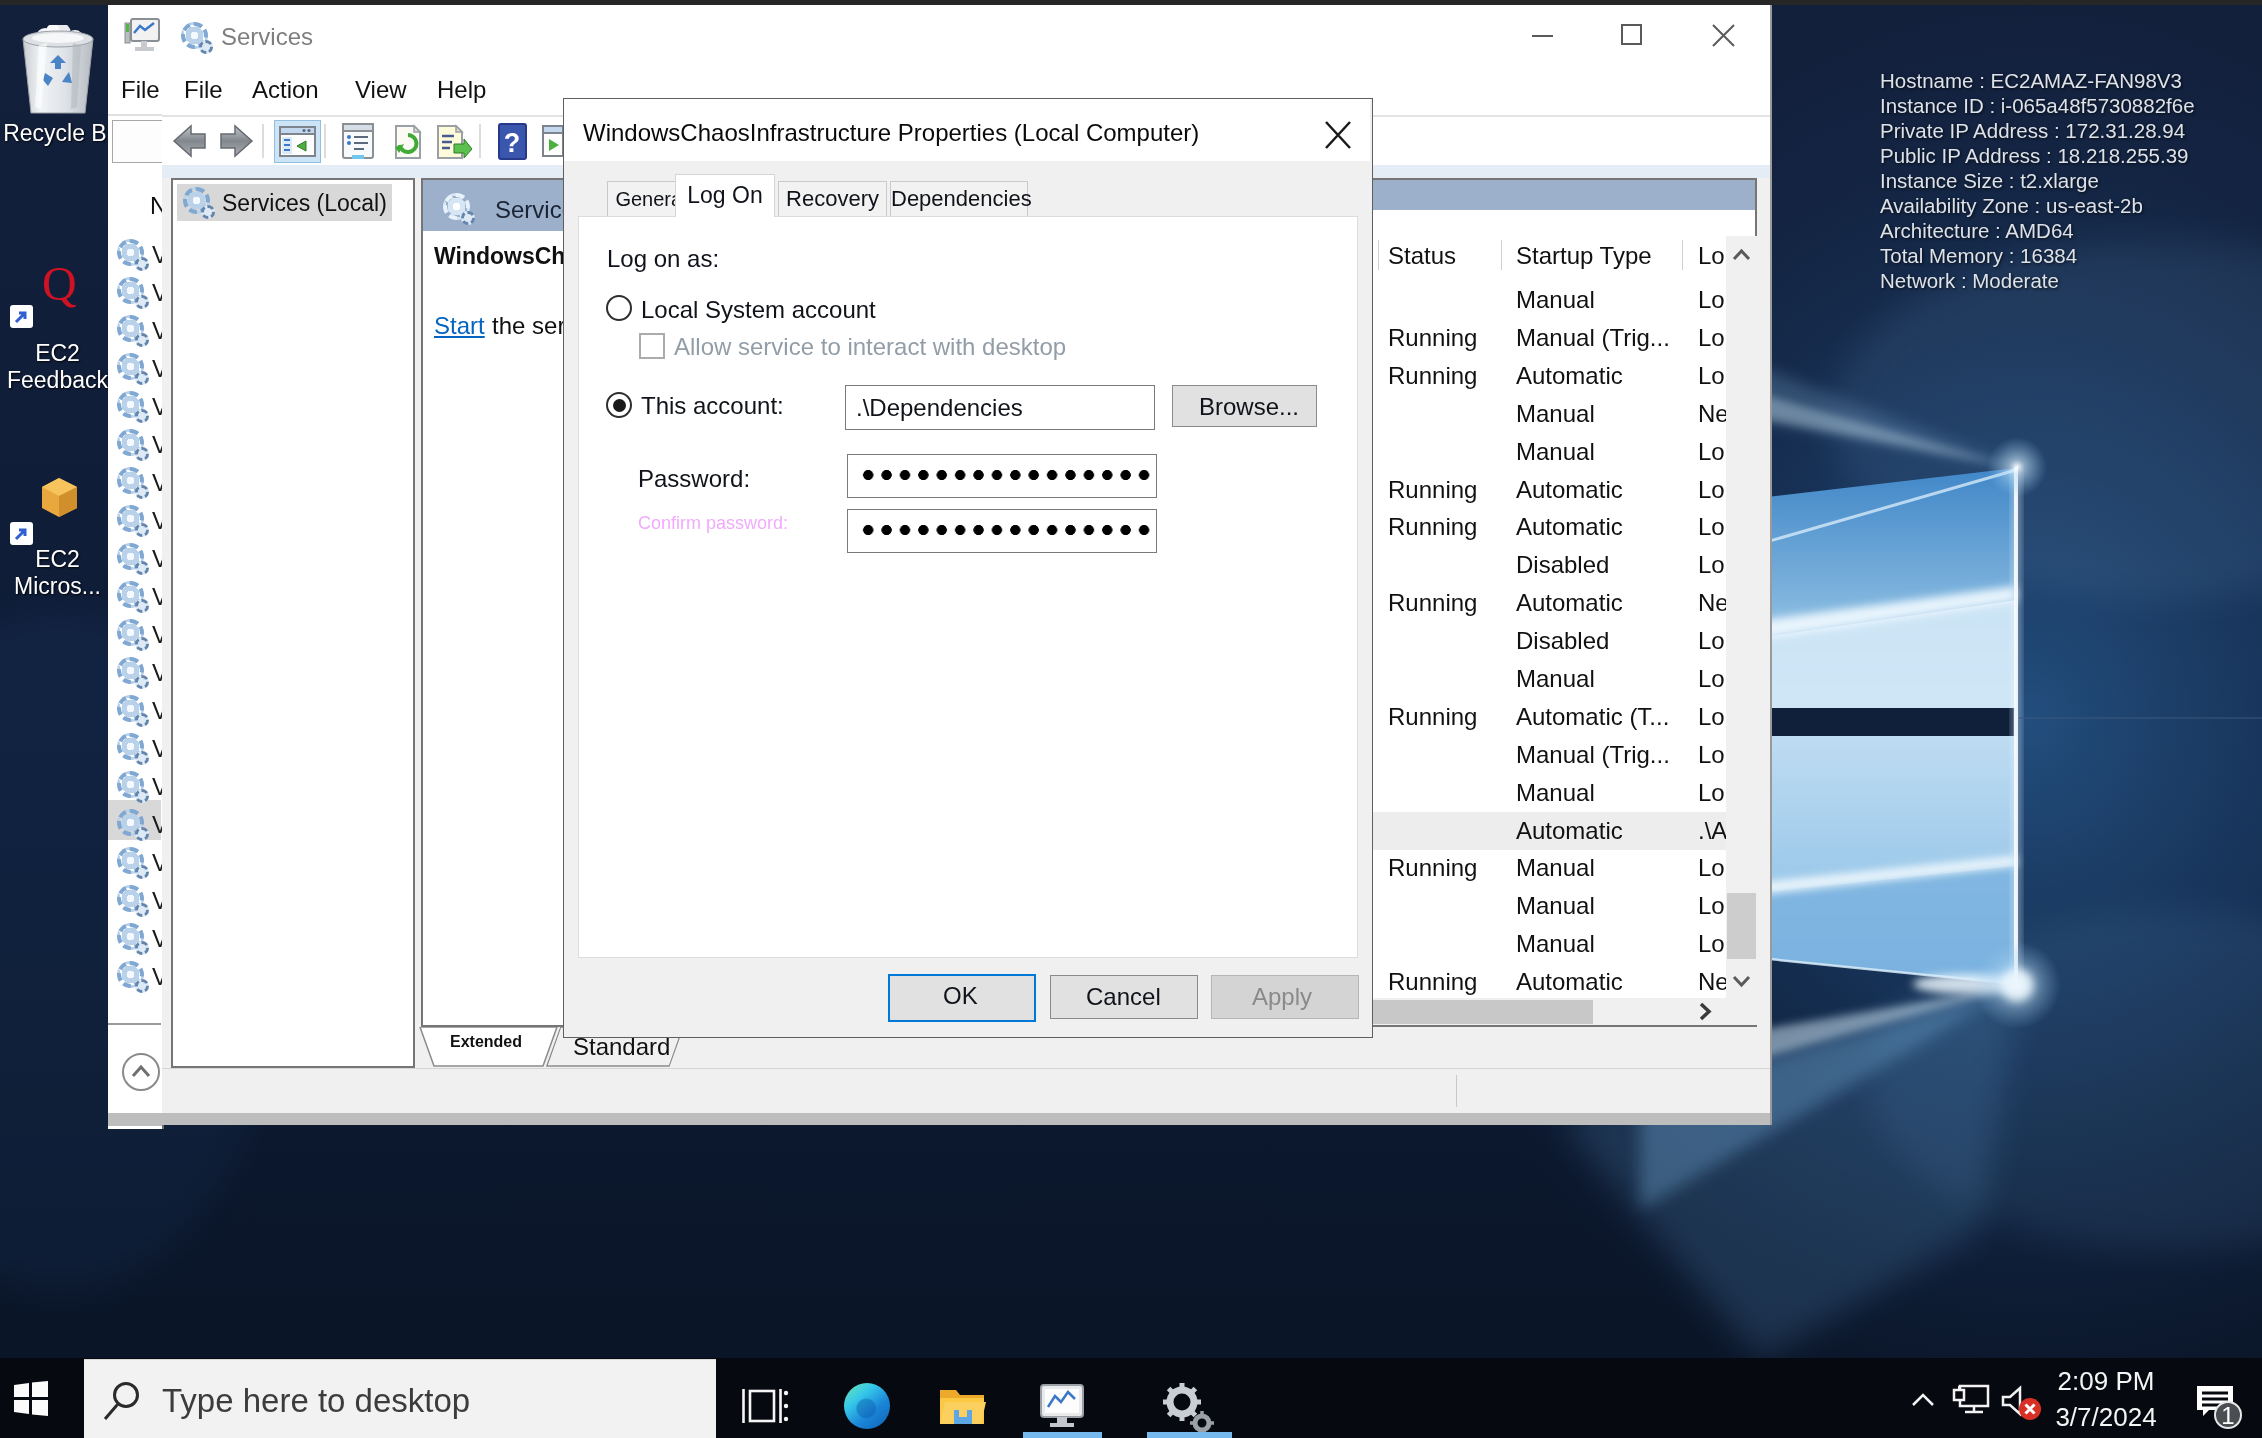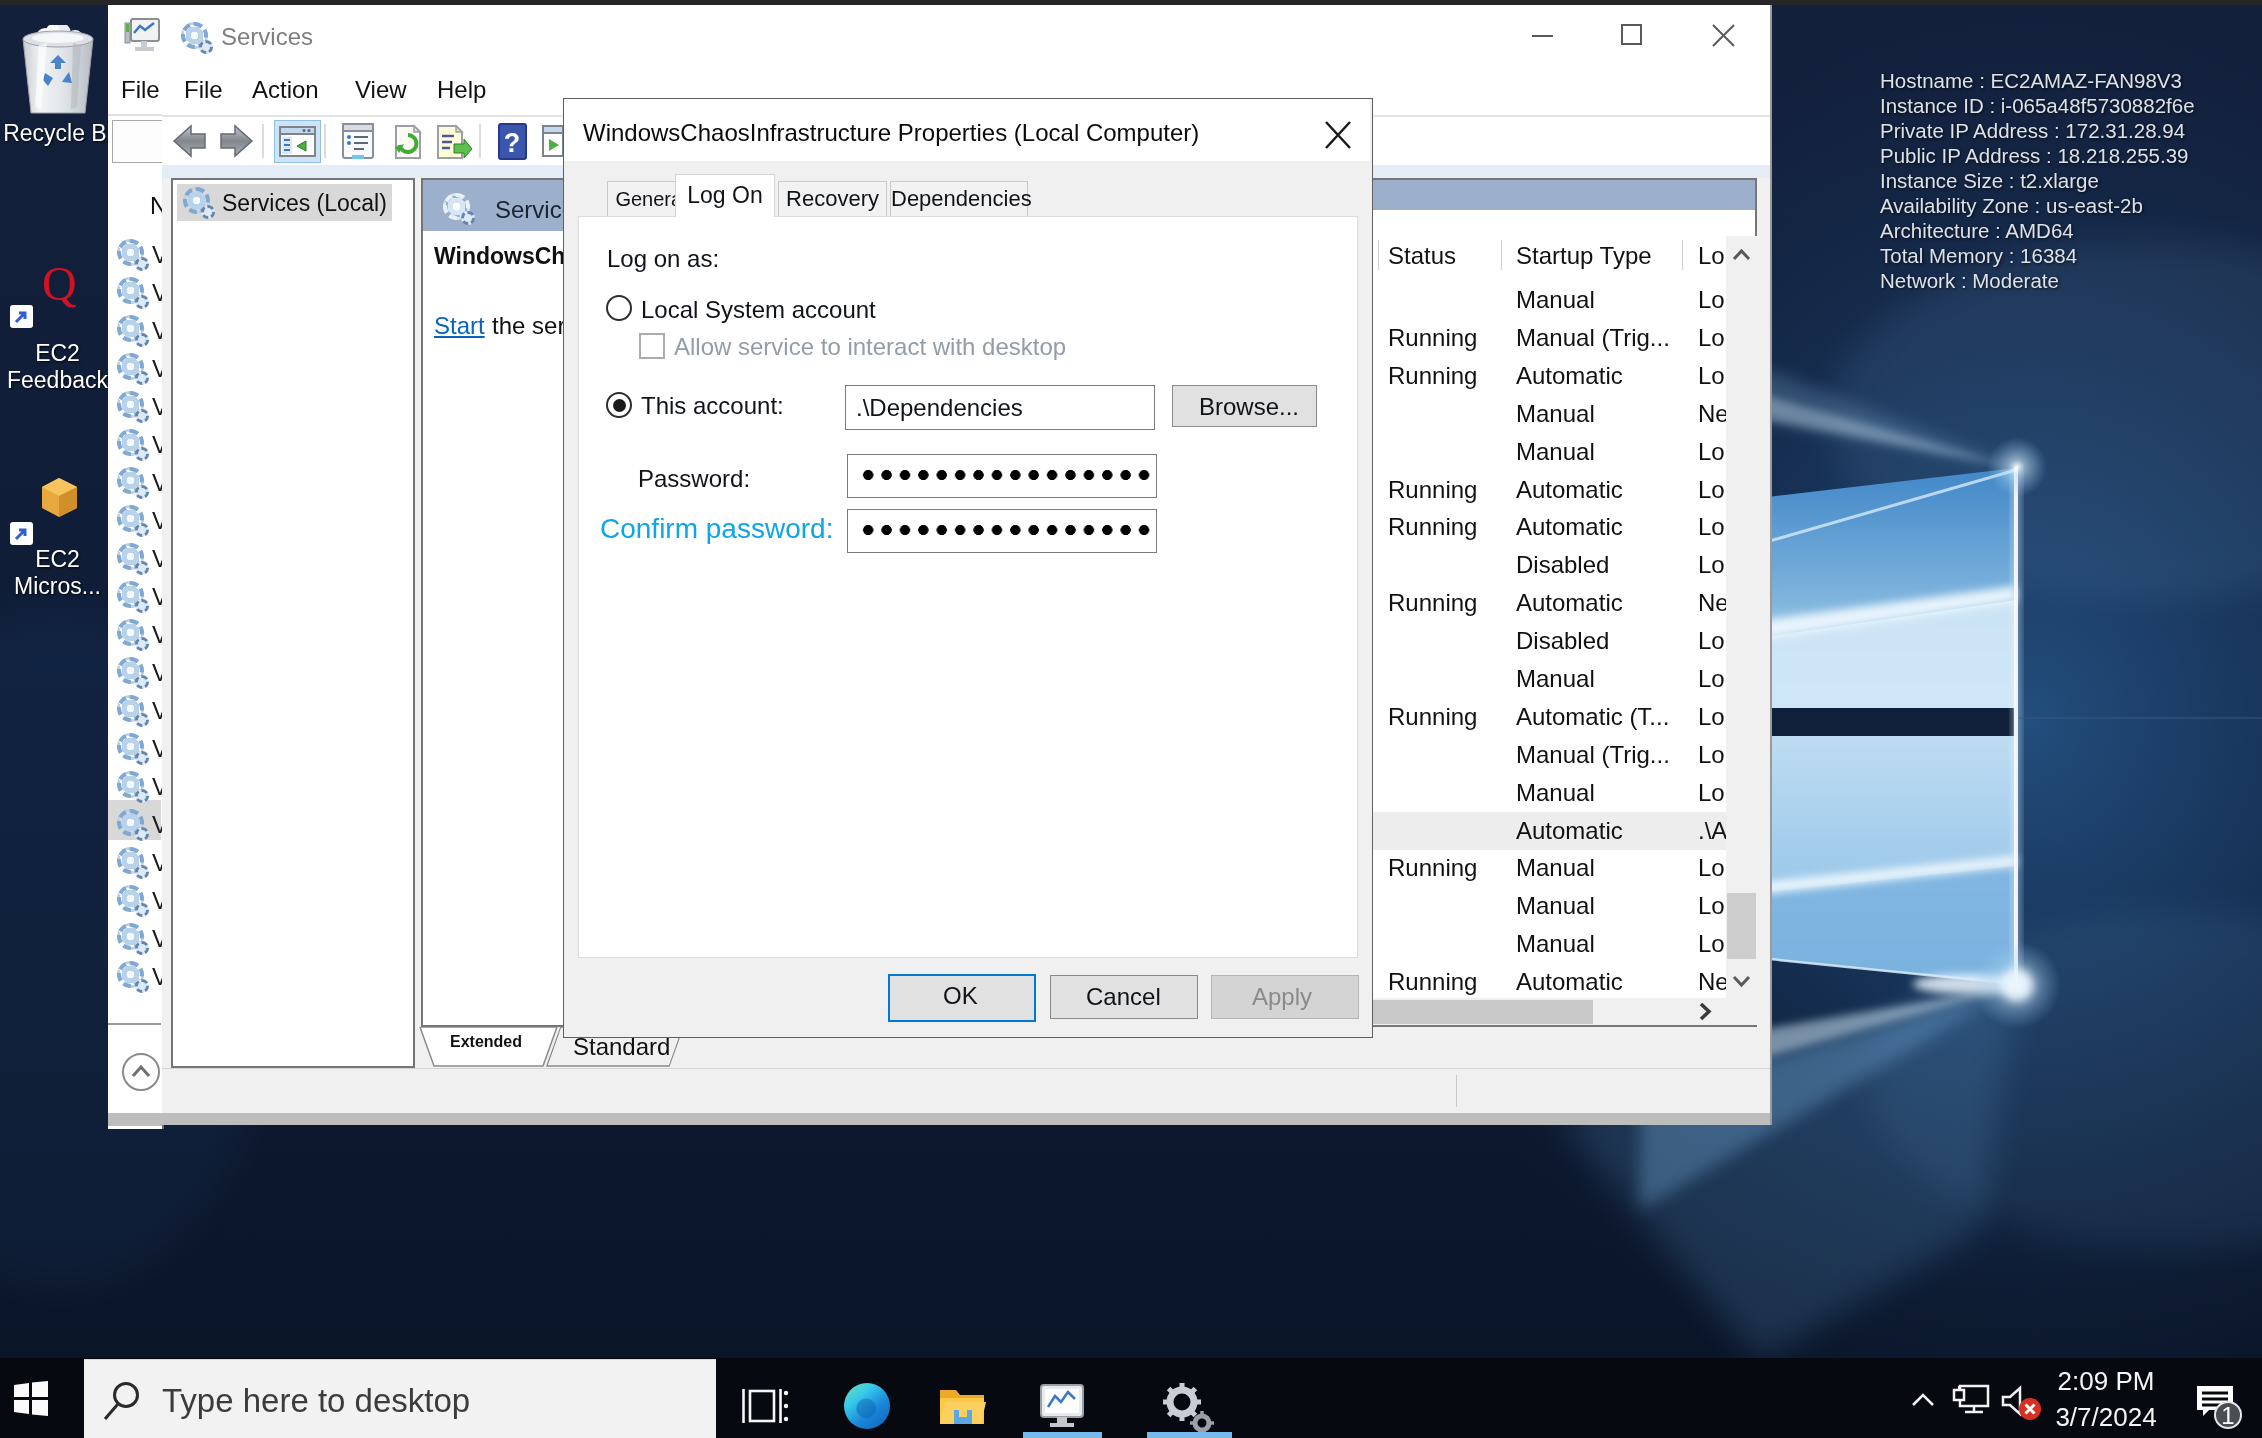--- a/index.html
+++ b/index.html
@@ -381,21 +381,21 @@
 <div class="abs" style="left:606px;top:392px;width:22px;height:22px;border:2px solid #2e2e2e;border-radius:50%;background:#fff;"></div>
 <div class="abs" style="left:613px;top:399px;width:13px;height:13px;border-radius:50%;background:#1a1a1a;"></div>
 <div class="txt" style="left:641px;top:392px;font-size:24px;color:#101319;">This account:</div>
 <div class="abs" style="left:845px;top:385px;width:308px;height:43px;background:#fff;border:1px solid #7a7a7a;"></div>
 <div class="txt" style="left:856px;top:394px;font-size:24px;color:#101319;">.\Dependencies</div>
 <div class="abs" style="left:1172px;top:385px;width:143px;height:40px;background:#e1e1e1;border:1px solid #8a8a8a;"></div>
 <div class="txt" style="left:1199px;top:393px;font-size:24px;color:#101319;">Browse...</div>
 <div class="txt" style="left:638px;top:465px;font-size:24px;color:#101319;text-align:center;">Password:</div>
 <div class="abs" style="left:847px;top:454px;width:308px;height:42px;background:#fff;border:1px solid #7a7a7a;"></div>
 <div class="abs" style="left:859px;top:455px;width:292px;height:40px;background-image:radial-gradient(circle,#000 4.8px,rgba(0,0,0,0) 5.4px);background-size:18.4px 40px;background-repeat:repeat-x;"></div>
-<div class="txt" style="left:600px;top:513px;font-size:28px;color:#0ea5e9;">Confirm password:</div>
+<div class="txt" style="left:638px;top:513px;font-size:18px;color:#f0abfc;">Confirm password:</div>
 <div class="abs" style="left:847px;top:509px;width:308px;height:42px;background:#fff;border:1px solid #7a7a7a;"></div>
 <div class="abs" style="left:859px;top:510px;width:292px;height:40px;background-image:radial-gradient(circle,#000 4.8px,rgba(0,0,0,0) 5.4px);background-size:18.4px 40px;background-repeat:repeat-x;"></div>
 <div class="abs" style="left:888px;top:974px;width:144px;height:44px;background:#e1e1e1;border:2px solid #0078d7;"></div>
 <div class="txt" style="left:943px;top:982px;font-size:24px;color:#101319;">OK</div>
 <div class="abs" style="left:1050px;top:975px;width:146px;height:42px;background:#e1e1e1;border:1px solid #8a8a8a;"></div>
 <div class="txt" style="left:1086px;top:983px;font-size:24px;color:#101319;">Cancel</div>
 <div class="abs" style="left:1211px;top:975px;width:146px;height:42px;background:#d4d4d4;border:1px solid #b5b5b5;"></div>
 <div class="txt" style="left:1252px;top:983px;font-size:24px;color:#8a8a8a;">Apply</div>
 
 <div class="abs" style="left:0;top:1358px;width:2262px;height:80px;background:#06090f;"></div>

